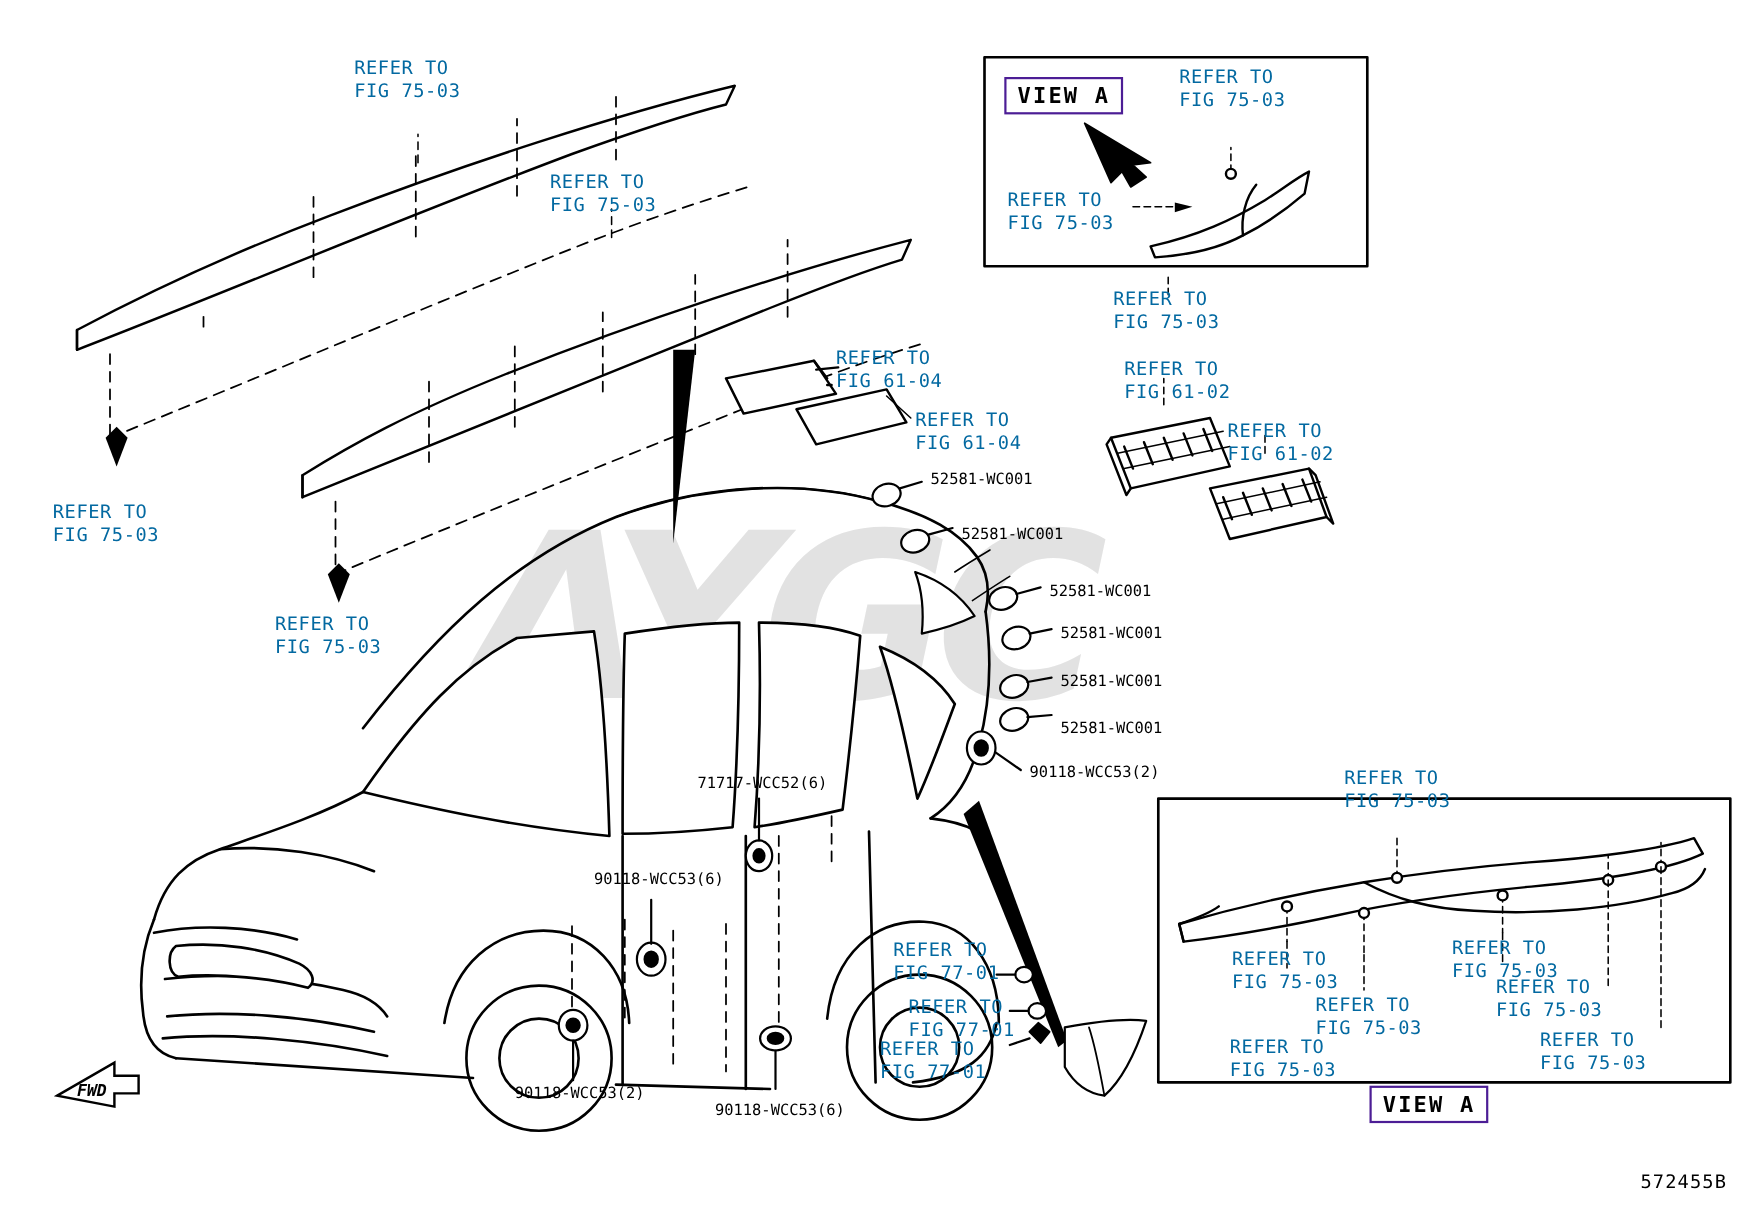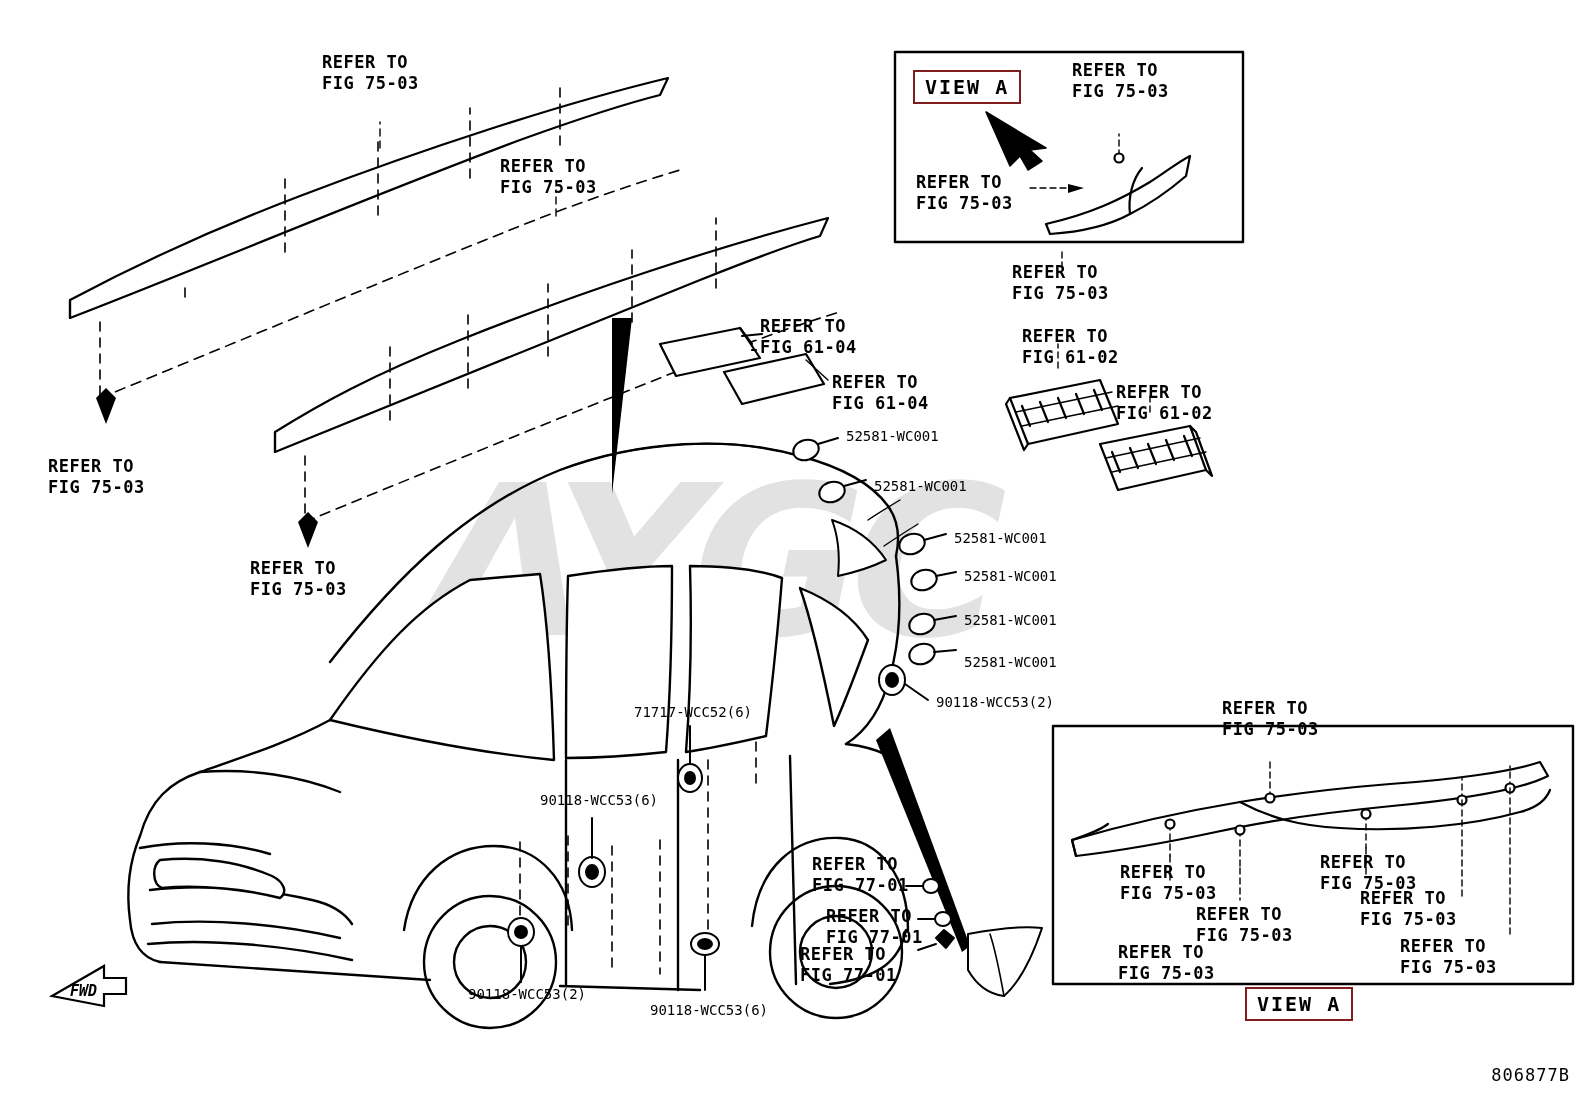--- a/index.html
+++ b/index.html
@@ -1,21 +1,21 @@
 <!DOCTYPE html>
 <html><head>
 <meta charset="utf-8">
 <style>
   html,body{margin:0;padding:0;background:#ffffff;}
   body{width:1592px;height:1099px;position:relative;overflow:hidden;
        font-family:"DejaVu Sans Mono","Liberation Mono",monospace;color:#000;}
   #stage{position:absolute;left:0;top:0;width:1592px;height:1099px;}
   .lbl{position:absolute;font-family:"DejaVu Sans Mono","Liberation Mono",monospace;
-       font-size:17px;line-height:21px;white-space:pre;letter-spacing:0.5px;color:#000000;font-weight:bold;}
-  .viewtag{position:absolute;border:2px solid #7f1d1d;background:#fff;
+       font-size:17px;line-height:21px;white-space:pre;letter-spacing:0.5px;color:#0369a1;}
+  .viewtag{position:absolute;border:2px solid #4c1d95;background:#fff;
            font-size:20px;font-weight:bold;letter-spacing:2px;padding:3px 10px;
            font-family:"DejaVu Sans Mono","Liberation Mono",monospace;}
   .partno{position:absolute;font-size:14px;line-height:21px;white-space:pre;}
   .code{position:absolute;right:22px;bottom:14px;font-size:17px;letter-spacing:1px;}
   svg{position:absolute;left:0;top:0;width:1592px;height:1099px;overflow:visible;}
   .wm{position:absolute;left:430px;top:440px;width:730px;height:190px;
       font-size:210px;font-weight:bold;color:#d9d9d9;opacity:.75;
       font-family:"DejaVu Sans","Liberation Sans",sans-serif;
       letter-spacing:-14px;transform:skewX(-12deg);user-select:none;}
 </style>
@@ -306,14 +306,14 @@
   <div class="lbl" style="left:1360px;top:888px;">REFER TO
 FIG 75-03</div>
   <div class="lbl" style="left:1118px;top:942px;">REFER TO
 FIG 75-03</div>
   <div class="lbl" style="left:1400px;top:936px;">REFER TO
 FIG 75-03</div>
 
   <div class="viewtag" style="left:913px;top:70px;">VIEW A</div>
   <div class="viewtag" style="left:1245px;top:987px;">VIEW A</div>
 
-  <div class="code">806877B</div>
+  <div class="code">572455B</div>
 </div>
 
 </body></html>

